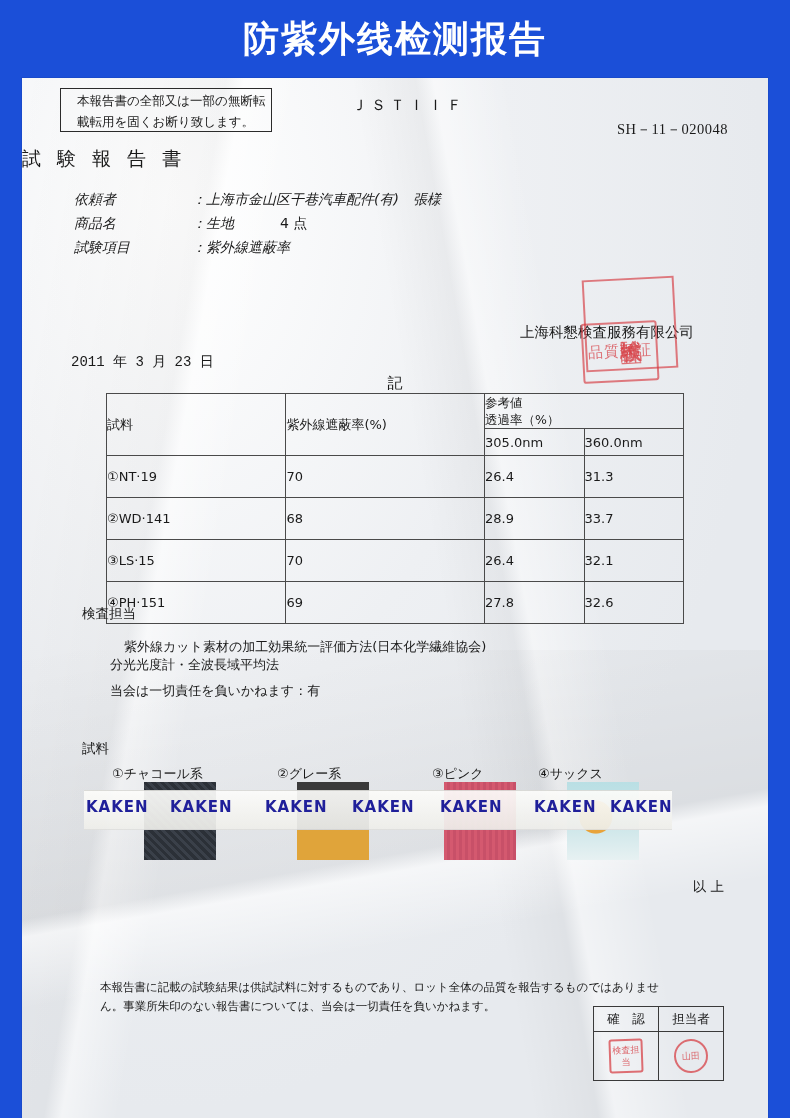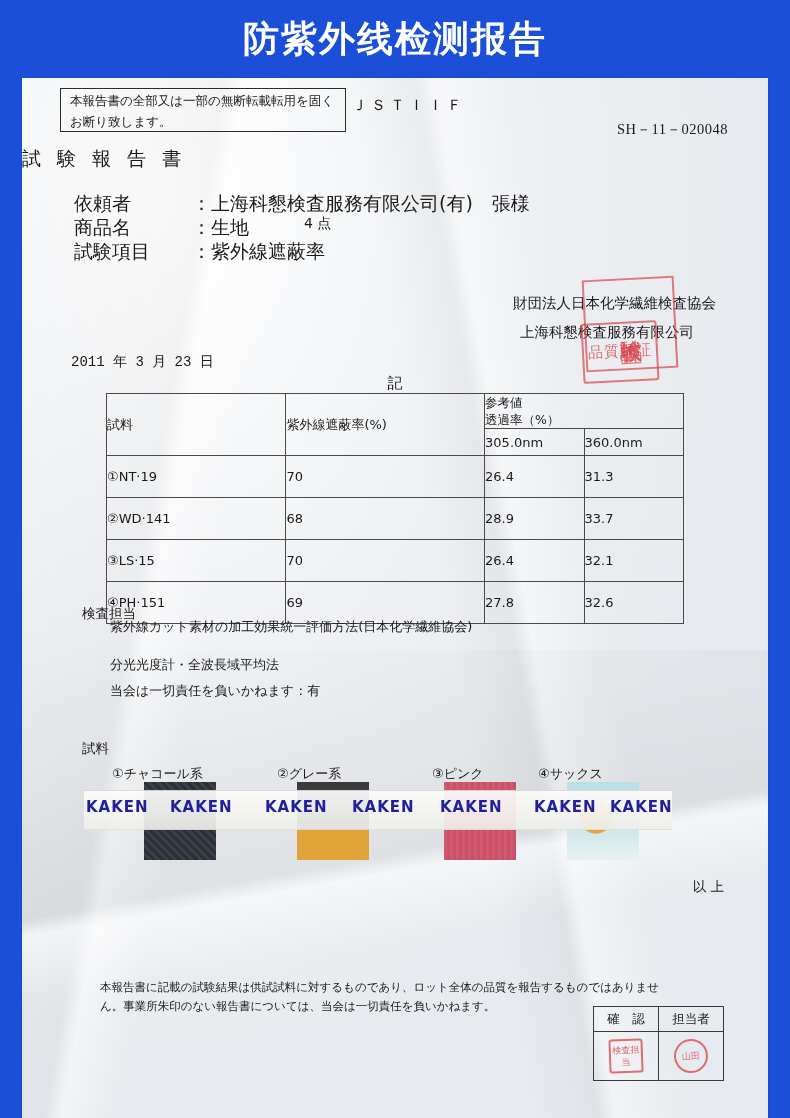--- a/index.html
+++ b/index.html
@@ -40,43 +40,43 @@
   .crease{position:absolute;pointer-events:none;}
   .c1{left:0;top:0;width:100%;height:100%;
       background:linear-gradient(100deg, rgba(0,0,0,0.0) 0%, rgba(0,0,0,0.03) 22%, rgba(255,255,255,0.5) 24%, rgba(0,0,0,0.0) 30%),
                  linear-gradient(80deg, rgba(0,0,0,0.0) 55%, rgba(0,0,0,0.035) 62%, rgba(255,255,255,0.45) 64%, rgba(0,0,0,0.0) 72%);}
   .c2{left:0;top:55%;width:100%;height:45%;
       background:linear-gradient(170deg, rgba(0,0,0,0.0) 0%, rgba(0,0,0,0.05) 45%, rgba(255,255,255,0.55) 48%, rgba(0,0,0,0.0) 60%);}
 
   .content{position:relative;width:100%;height:100%;}
 
   .notice-box{
-    position:absolute;left:38px;top:10px;width:286px;height:44px;
+    position:absolute;left:38px;top:10px;width:212px;height:44px;
     border:1px solid #2b2b2b;
     font-size:12.5px;line-height:21px;
-    padding:1px 4px 0 9px;
+    padding:1px 4px 0 16px;
     box-sizing:border-box;
     font-family:"DejaVu Sans", sans-serif;
   }
   .jstiif{
     position:absolute;left:330px;top:18px;
     font-size:15px;letter-spacing:4px;
     font-family:"Liberation Serif", serif;
   }
   .docno{
     position:absolute;right:40px;top:42px;
     font-size:14.5px;letter-spacing:0.5px;
   }
   .doc-title{
     position:absolute;left:0;top:68px;width:100%;
     text-align:left;font-size:19px;letter-spacing:5px;
     font-family:"DejaVu Sans", sans-serif;
   }
 
-  .field{position:absolute;font-size:19px;font-family:"DejaVu Sans", sans-serif;}
+  .field{position:absolute;font-size:14px;font-family:"DejaVu Sans", sans-serif;font-style:italic;}
   .f-label{left:52px;}
   .f-colon{left:170px;}
   .f1{top:113px;}
   .f2{top:137px;}
   .f3{top:161px;}
   .item-qty{position:absolute;left:258px;font-size:14px;font-family:"DejaVu Sans", sans-serif;}
 
   .statement{
     position:absolute;left:50px;top:188px;font-size:13.5px;
     font-family:"DejaVu Sans", sans-serif;letter-spacing:0.2px;
@@ -120,21 +120,21 @@
   .hrow1 th{height:30px;}
   .hrow2 th{height:26px;}
   table.results td{height:41px;}
   .col-sample{width:180px;}
   .col-block{width:200px;}
   .col-ref{width:99px;}
   .ref-top{font-size:12.5px;line-height:17px;}
 
   .method-title{position:absolute;left:60px;top:527px;font-size:13.5px;font-family:"DejaVu Sans", sans-serif;}
   .method-line{position:absolute;left:88px;font-size:13px;font-family:"DejaVu Sans", sans-serif;}
-  .m1{top:540px;} .m2{top:578px;} .m3{top:604px;}
+  .m1{top:560px;margin-left:14px;} .m2{top:578px;} .m3{top:604px;}
 
   .samples-label{position:absolute;left:60px;top:662px;font-size:13.5px;font-family:"DejaVu Sans", sans-serif;}
 
   .swatch-caption{position:absolute;top:687px;font-size:13px;font-family:"DejaVu Sans", sans-serif;}
   .sc1{left:90px;} .sc2{left:255px;} .sc3{left:410px;text-align:right;} .sc4{left:516px;}
 
   .tape{
     position:absolute;left:62px;top:712px;width:588px;height:38px;
     background:linear-gradient(180deg, rgba(252,252,250,0.93), rgba(238,238,234,0.93));
     border-top:1px solid rgba(0,0,0,0.08);border-bottom:1px solid rgba(0,0,0,0.10);
@@ -194,36 +194,35 @@
 
     <div class="content">
 
       <div class="notice-box">本報告書の全部又は一部の無断転載転用を固くお断り致します。</div>
       <div class="jstiif">ＪＳＴＩＩＦ</div>
       <div class="docno">SH－11－020048</div>
       <div class="doc-title">試 験 報 告 書</div>
 
       <div class="field f-label f1">依頼者</div>
       <div class="field f-colon f1">
-        <span>：</span><span>上海科懇検査服務有限公司(有)　張様</span>
+        <span>：</span><span>上海市金山区干巷汽車配件(有)　張様</span>
       </div>
 
       <div class="field f-label f2">商品名</div>
       <div class="field f-colon f2">
         <span>：</span><span>生地</span>
       </div>
-      <div class="item-qty f2" style="top:137px;margin-left:24px;">4 点</div>
+      <div class="item-qty f2" style="top:137px;">4 点</div>
 
       <div class="field f-label f3">試験項目</div>
       <div class="field f-colon f3">
         <span>：</span><span>紫外線遮蔽率</span>
       </div>
 
 
-      <div class="org1">財団法人日本化学繊維検査協会</div>
       <div class="org2">上海科懇検査服務有限公司</div>
 
       <div class="seal seal-main">試験検査</div>
       <div class="seal seal-sub">品質保証</div>
 
       <div class="issue-date">2011 年 3 月 23 日</div>
       <div class="ki">記</div>
 
       <table class="results">
         <tbody>

